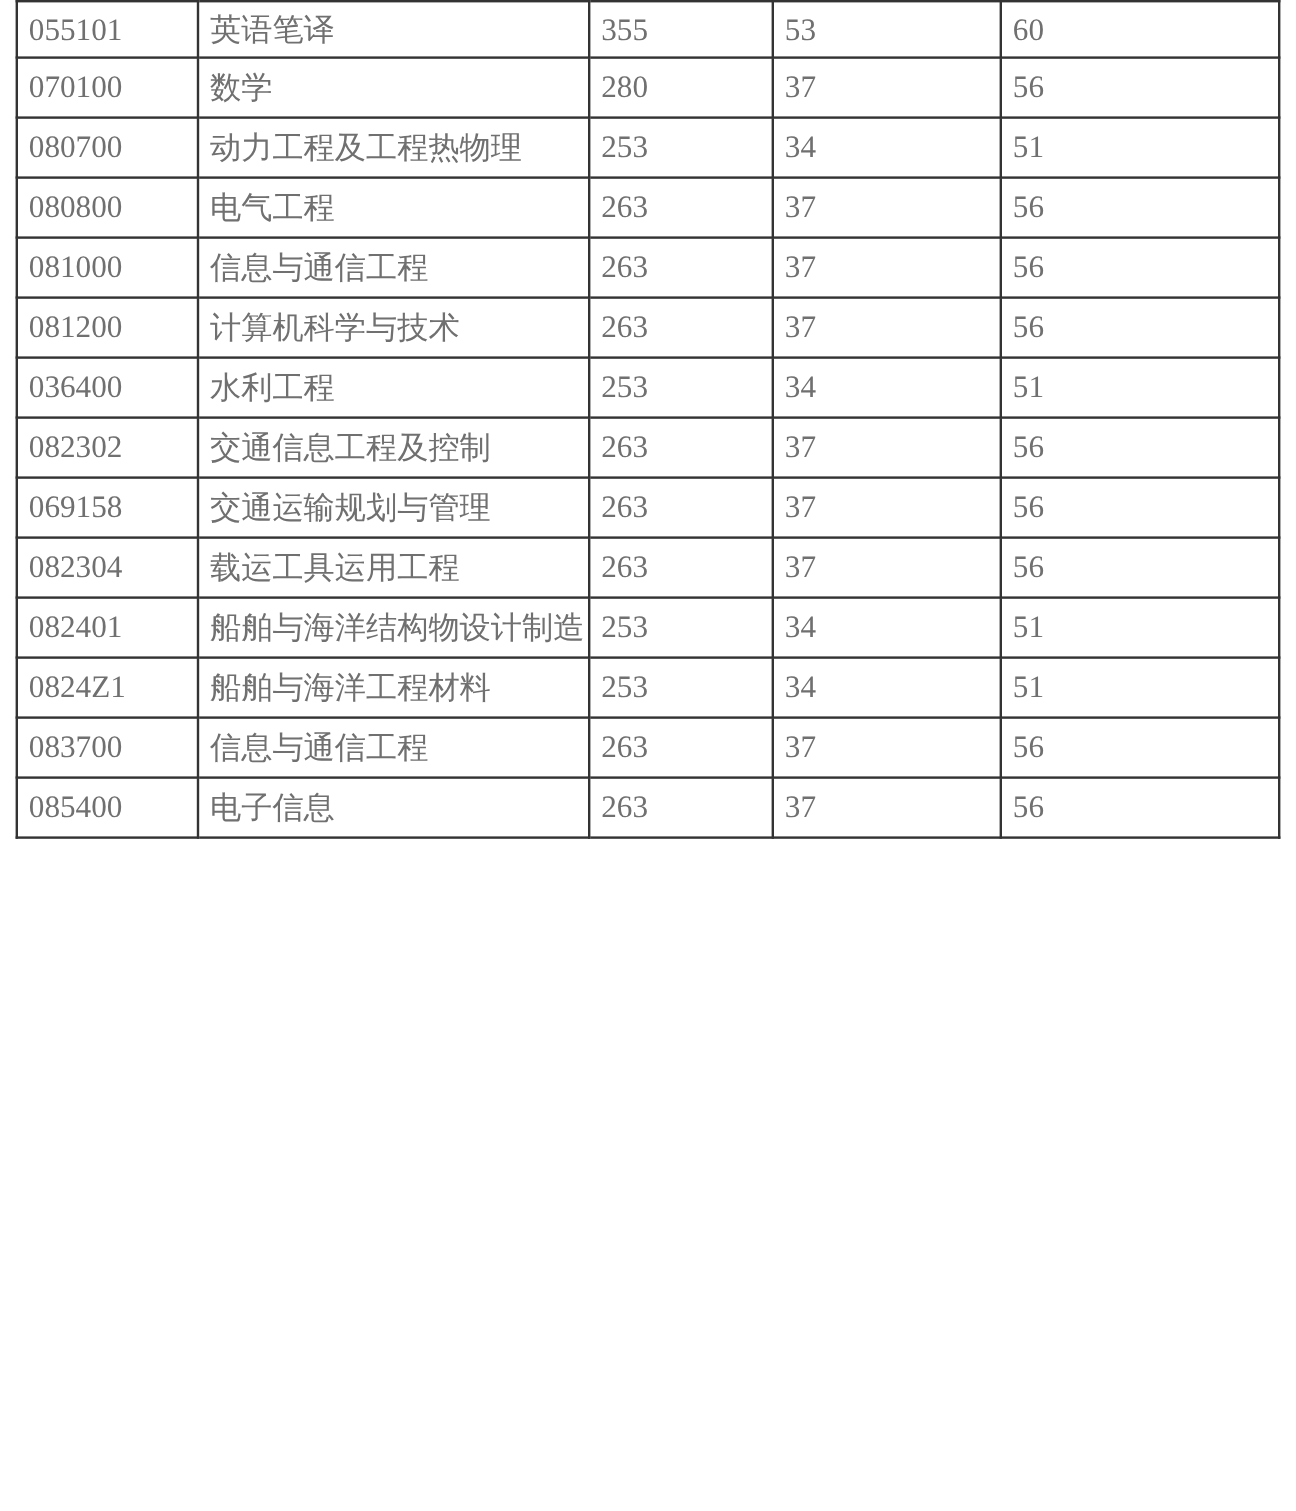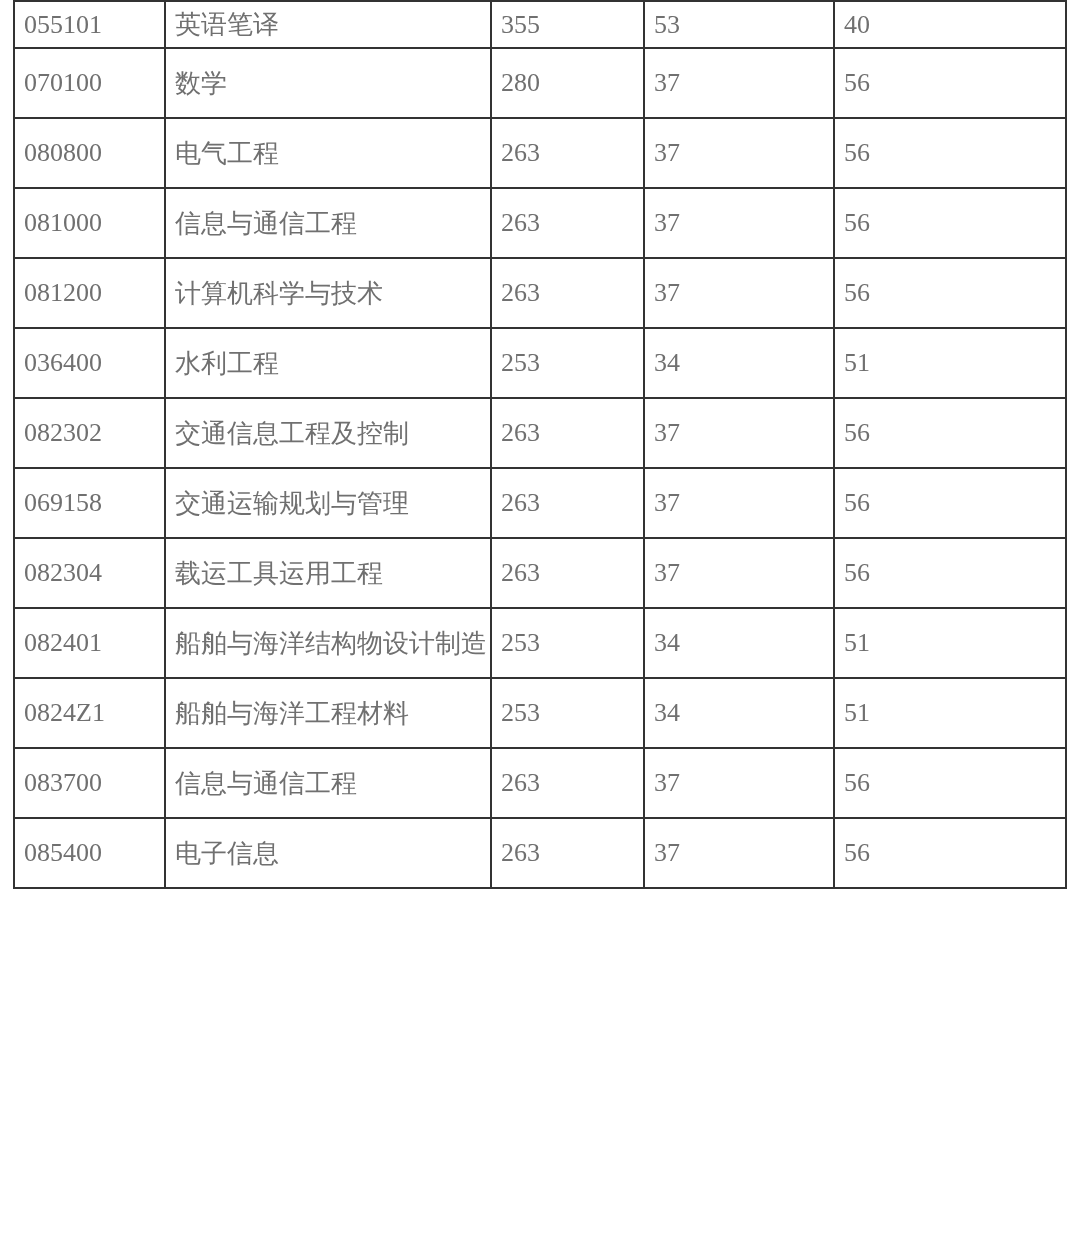--- a/index.html
+++ b/index.html
@@ -28,21 +28,21 @@
     border: 2px solid #333333;
     color: #707070;
     font-size: 26px;
     padding: 0 4px 0 9px;
     vertical-align: middle;
     overflow: hidden;
     white-space: nowrap;
     background: #ffffff;
   }
   table.scores tr {
-    height: 70px;
+    height: 50px;
   }
   table.scores tr.first-row {
     height: 47px;
   }
 </style>
 </head>
 <body>
 
 <div class="table-wrap">
   <table class="scores">
@@ -52,28 +52,35 @@
       <col style="width:153px">
       <col style="width:190px">
       <col style="width:232px">
     </colgroup>
     <tbody>
         <tr class="first-row">
           <td>055101</td>
           <td>英语笔译</td>
           <td>355</td>
           <td>53</td>
-          <td>40</td>
+          <td>60</td>
         </tr>
         <tr>
           <td>070100</td>
           <td>数学</td>
           <td>280</td>
           <td>37</td>
           <td>56</td>
+        </tr>
+        <tr>
+          <td>080700</td>
+          <td>动力工程及工程热物理</td>
+          <td>253</td>
+          <td>34</td>
+          <td>51</td>
         </tr>
         <tr>
           <td>080800</td>
           <td>电气工程</td>
           <td>263</td>
           <td>37</td>
           <td>56</td>
         </tr>
         <tr>
           <td>081000</td>

